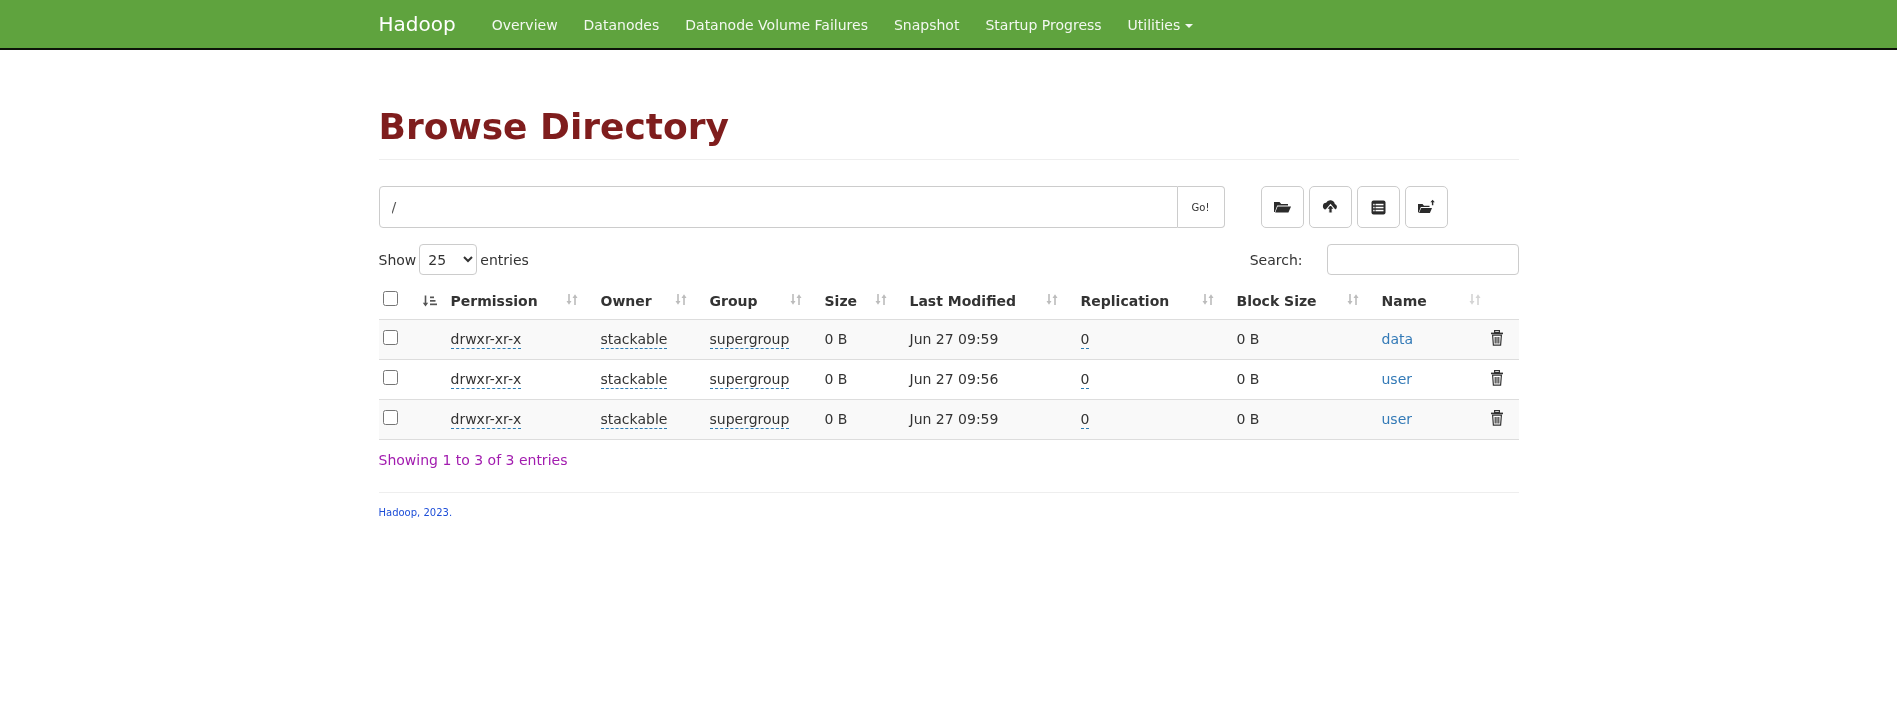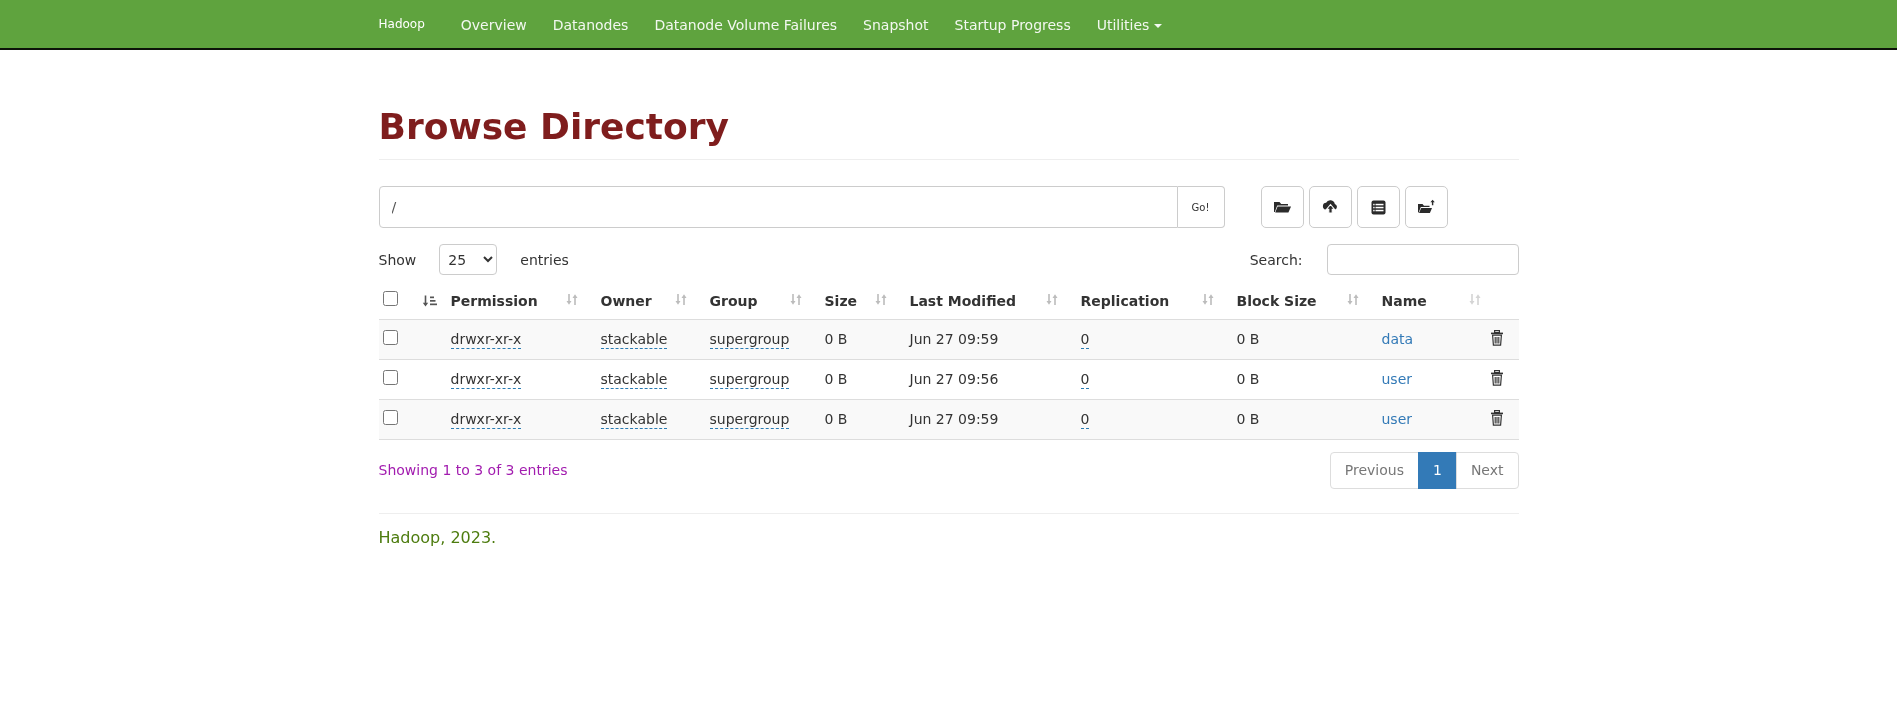--- a/index.html
+++ b/index.html
@@ -12,21 +12,21 @@
   }
   .container { width: 1140px; margin: 0 auto; }
 
   
   .navbar {
     height: 50px; background: #5FA33E;
     border-bottom: 2px solid #0d1309;
   }
   .navbar .container { display: flex; align-items: stretch; }
   .navbar-brand {
-    color: #fff; font-size: 12px; line-height: 20px;
+    color: #fff; font-size: 20px; line-height: 20px;
     padding: 14px 15px 14px 0; cursor: pointer; white-space: nowrap;
   }
   .navbar-nav { display: flex; align-items: stretch; margin-left: 8px; }
   .nav-item {
     color: rgba(255,255,255,0.92); font-size: 14px; line-height: 20px;
     padding: 15px 13px; cursor: pointer; white-space: nowrap;
   }
   .caret {
     display: inline-block; width: 0; height: 0; margin-left: 5px; vertical-align: middle;
     border-top: 4px solid rgba(255,255,255,0.92);
@@ -54,21 +54,21 @@
   }
   .icon-btn-group { display: flex; gap: 5px; margin-left: 36px; }
   .icon-btn {
     width: 43px; height: 42px; background: #fff; border: 1px solid #ccc;
     border-radius: 5px; cursor: pointer; display: flex;
     align-items: center; justify-content: center; padding: 0;
   }
 
   
   .table-controls { display: flex; justify-content: space-between; align-items: center; margin-top: 16px; }
-  .show-entries { display: flex; align-items: center; gap: 23px; color: #333; }
+  .show-entries { display: flex; align-items: center; gap: 3px; color: #333; }
   .length-select {
     height: 31px; width: 58px; border: 1px solid #ccc; border-radius: 4px;
     font-size: 14px; color: #333; padding: 2px 4px; background: #fff;
     font-family: inherit;
   }
   .search-box { display: flex; align-items: center; gap: 24px; }
   .search-input {
     height: 31px; width: 192px; border: 1px solid #ccc; border-radius: 4px;
     padding: 4px 8px; font-size: 14px; font-family: inherit; outline: none;
   }
@@ -98,21 +98,21 @@
   .pagination { display: flex; }
   .page-item {
     padding: 8px 14px; font-size: 14px; background: #fff; color: #777;
     border: 1px solid #ddd; margin-left: -1px; cursor: pointer; line-height: 1.42;
   }
   .page-item.first { border-radius: 4px 0 0 4px; }
   .page-item.last { border-radius: 0 4px 4px 0; }
   .page-item.active { background: #337ab7; border-color: #337ab7; color: #fff; cursor: default; }
 
   hr.footer-rule { margin-top: 24px; }
-  .site-footer { margin-top: 14px; color: #4d7c0f; font-size: 16px; }
+  .site-footer { margin-top: 14px; color: #1d4ed8; font-size: 10px; }
 </style>
 </head>
 <body>
 
 <nav class="navbar">
   <div class="container">
     <div class="navbar-brand">Hadoop</div>
     <div class="navbar-nav">
       <div class="nav-item">Overview</div>
       <div class="nav-item">Datanodes</div>
@@ -369,22 +369,17 @@
               <line x1="8.8" y1="7" x2="8.8" y2="13.4" stroke="#333" stroke-width="1.1"></line>
             </svg>
           </button>
         </td>
       </tr>
     </tbody>
   </table>
 
   <div class="table-footer">
     <div class="dt-info">Showing 1 to 3 of 3 entries</div>
-    <div class="pagination">
-      <div class="page-item first">Previous</div>
-      <div class="page-item active">1</div>
-      <div class="page-item last">Next</div>
-    </div>
   </div>
 
   <hr class="footer-rule">
   <div class="site-footer">Hadoop, 2023.</div>
 </div>
 
 </body></html>

